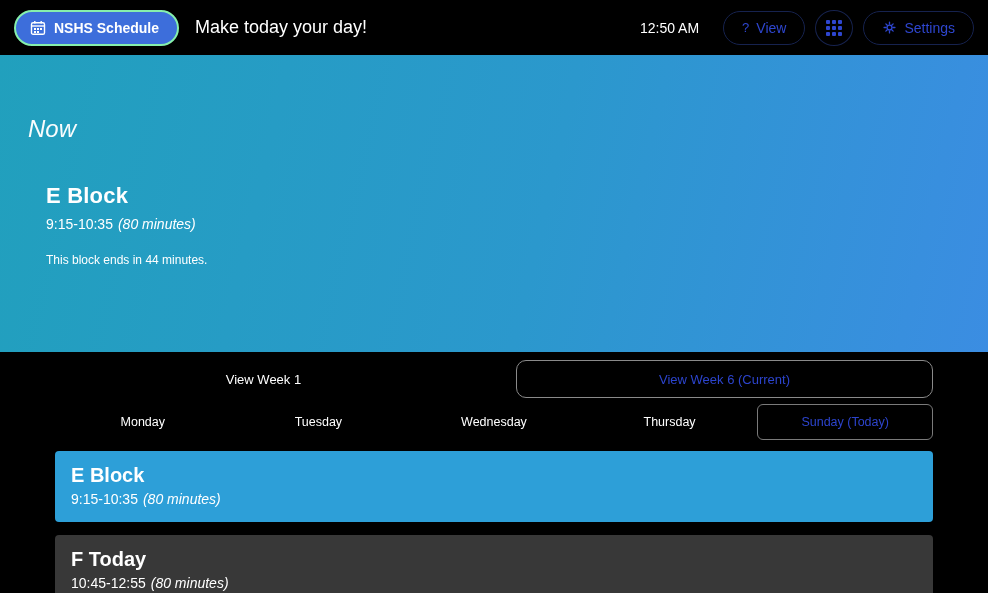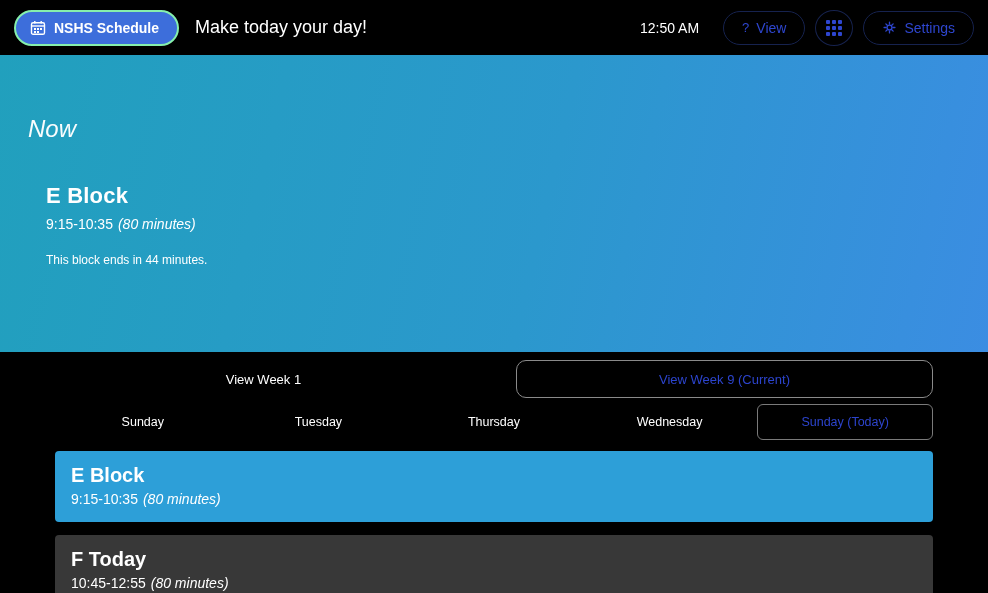--- a/index.html
+++ b/index.html
@@ -141,27 +141,27 @@
     <div class="hero-time">
       <span>9:15-10:35</span><span class="duration">(80 minutes)</span>
     </div>
     <div class="hero-status">This block ends in 44 minutes.</div>
   </div>
 </div>
 
 <div class="bottom">
   <div class="week-row">
     <button class="week-tab">View Week 1</button>
-    <button class="week-tab active">View Week 9 (Current)</button>
+    <button class="week-tab active">View Week 6 (Current)</button>
   </div>
   <div class="day-row">
-    <button class="day-tab">Sunday</button>
+    <button class="day-tab">Monday</button>
     <button class="day-tab">Tuesday</button>
+    <button class="day-tab">Wednesday</button>
     <button class="day-tab">Thursday</button>
-    <button class="day-tab">Wednesday</button>
     <button class="day-tab active">Sunday (Today)</button>
   </div>
 
   <div class="cards">
     <div class="card highlight">
       <div class="card-title">E Block</div>
       <div class="card-time">
         <span>9:15-10:35</span><span class="duration">(80 minutes)</span>
       </div>
     </div>

